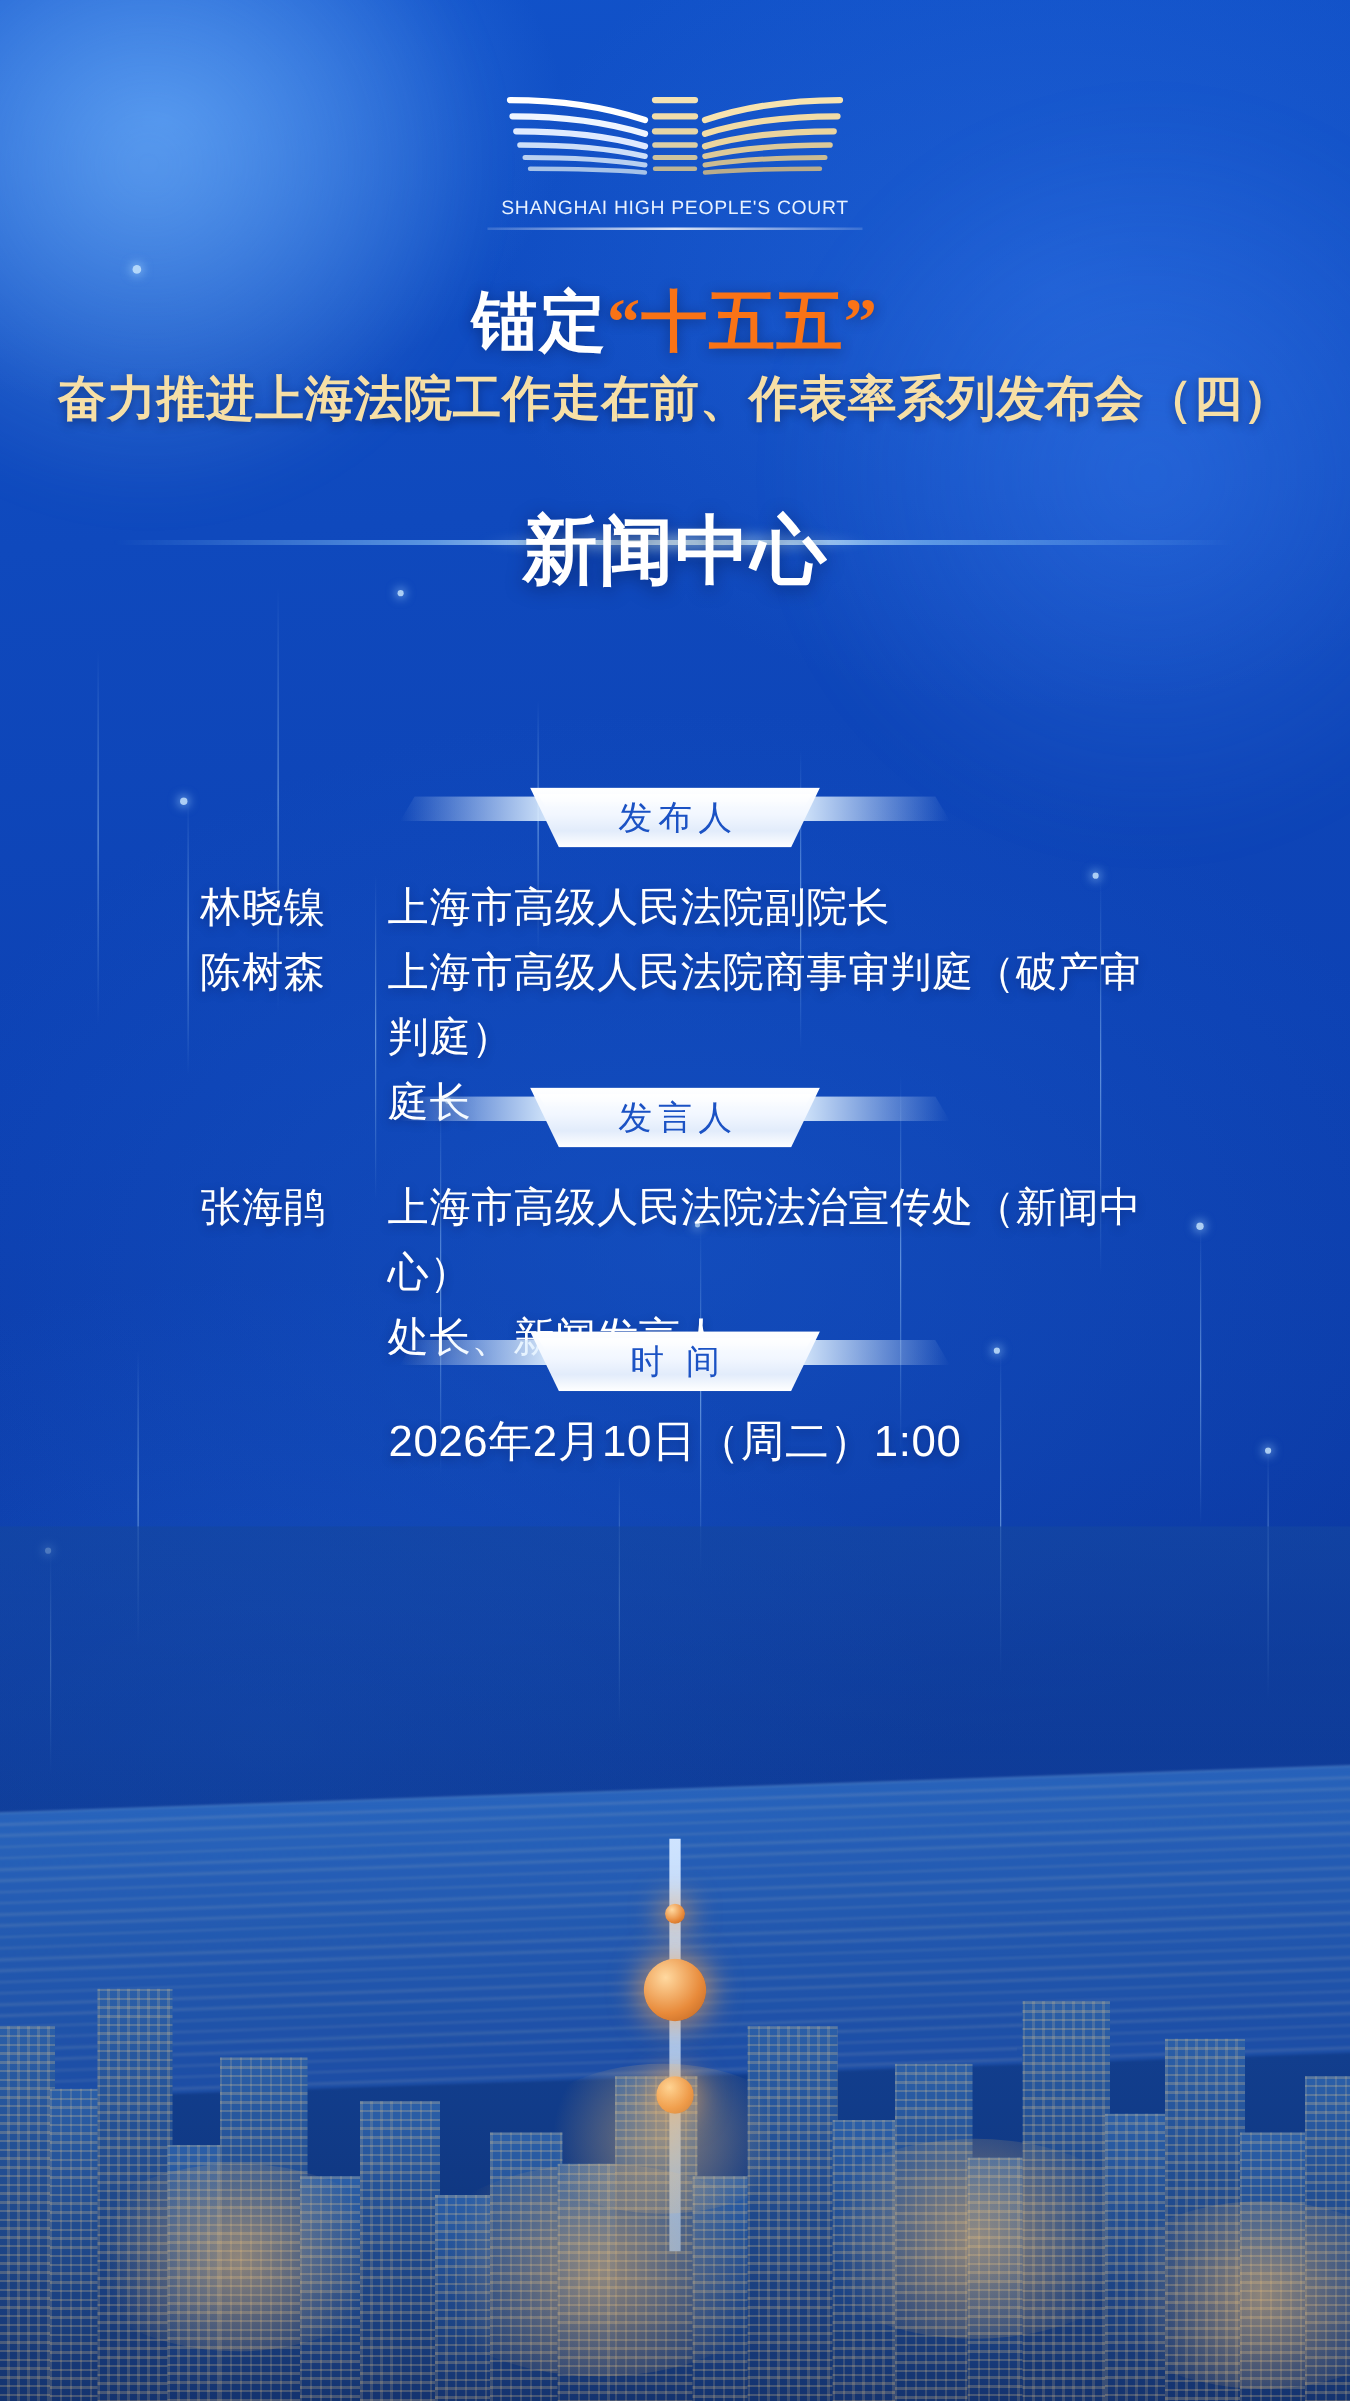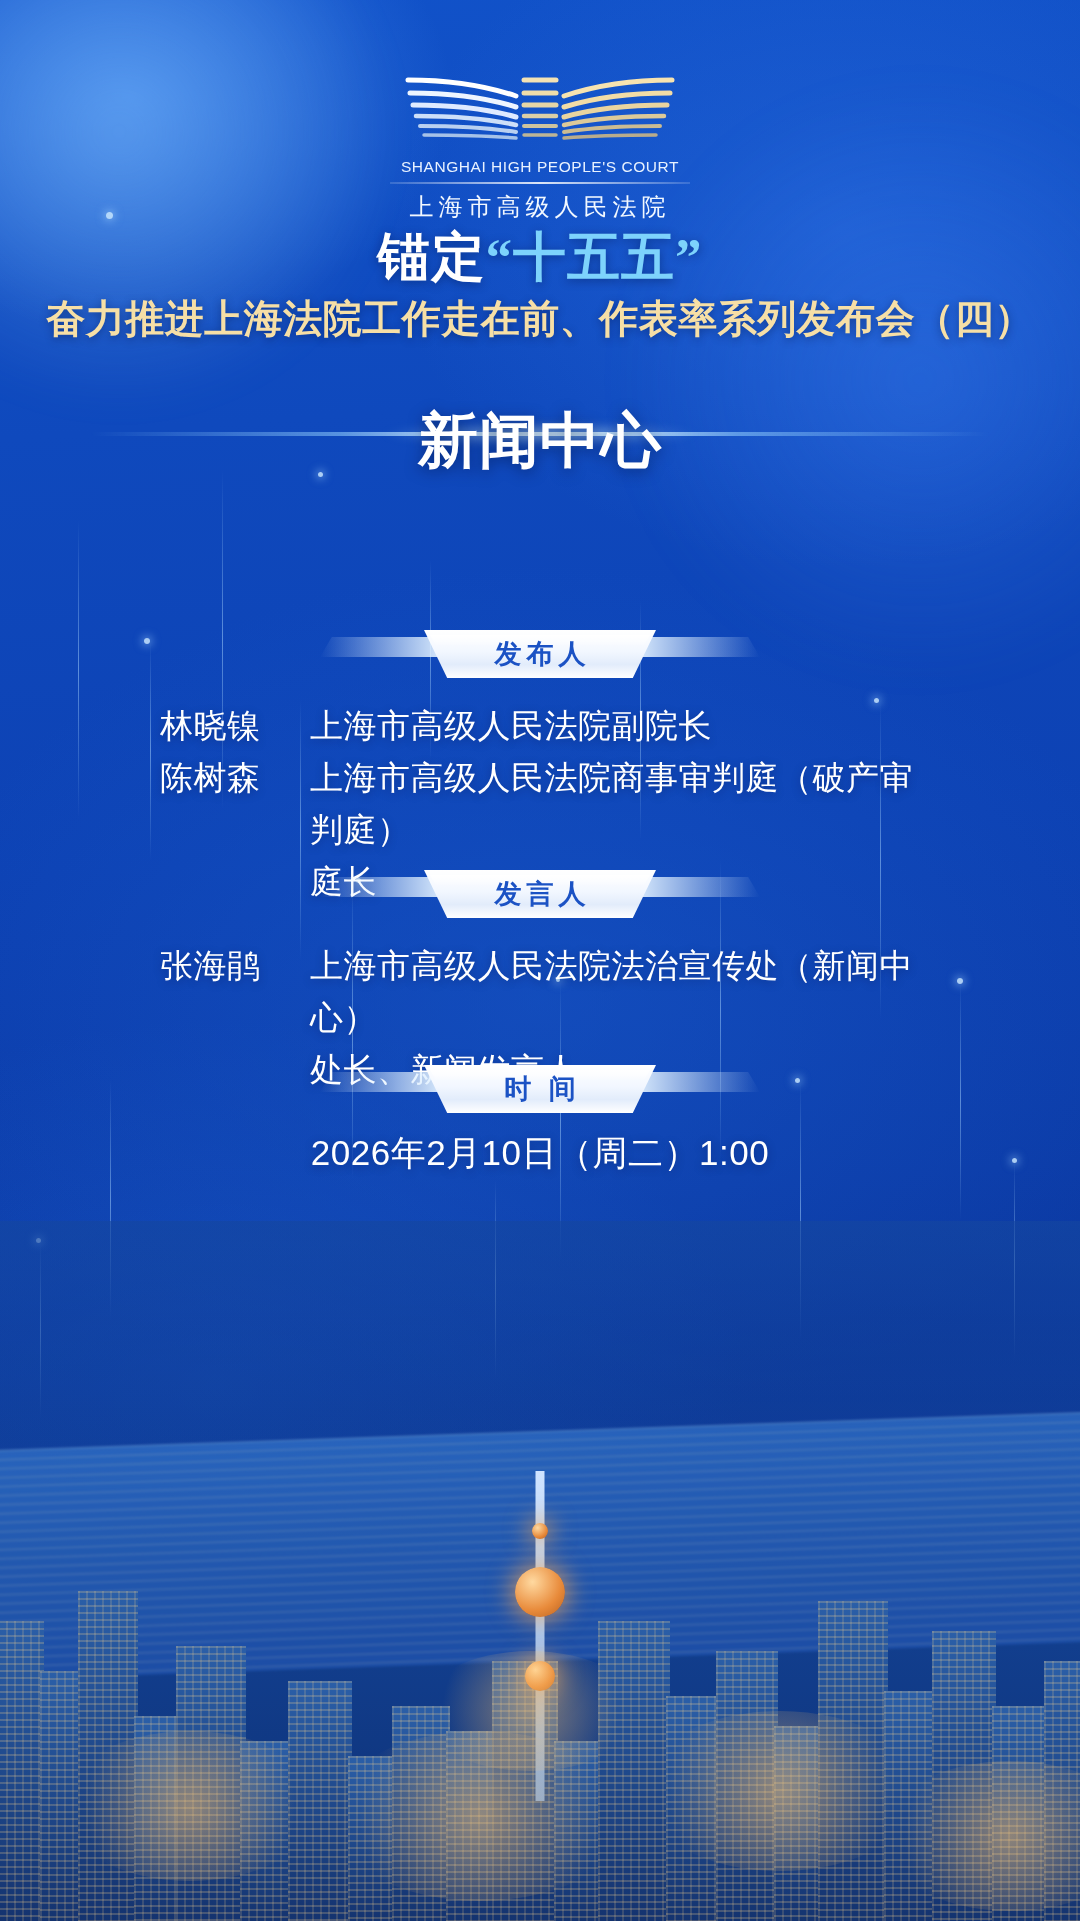--- a/index.html
+++ b/index.html
@@ -79,21 +79,21 @@
 
   
   .kicker {
     position:absolute; top:222px; left:0; width:100%;
     text-align:center; z-index:5;
     font-family:"Liberation Serif","DejaVu Serif",serif;
     font-size:53px; font-weight:700; letter-spacing:1px;
     color:#ffffff;
     text-shadow:0 2px 10px rgba(0,20,70,.45);
   }
-  .kicker .gold { color:#7dd3fc; }
+  .kicker .gold { color:#f97316; }
 
   .subkicker {
     position:absolute; top:292px; left:0; width:100%;
     text-align:center; z-index:5;
     font-family:"Liberation Serif","DejaVu Serif",serif;
     font-size:39px; font-weight:700; letter-spacing:.5px;
     color:#f6dfa6;
     text-shadow:0 2px 8px rgba(0,20,70,.45);
     white-space:nowrap;
   }
@@ -120,21 +120,21 @@
     clip-path:polygon(0% 0%, 100% 0%, 90% 100%, 10% 100%);
     box-shadow:0 0 22px rgba(190,225,255,.55);
   }
   .ribbon .plate::before{
     content:""; position:absolute; left:6px; right:6px; top:5px; height:11px;
     background:linear-gradient(180deg, rgba(255,255,255,.95), rgba(255,255,255,0));
     clip-path:polygon(0% 0%, 100% 0%, 97% 100%, 3% 100%);
   }
   .ribbon .txt {
     position:absolute; inset:0; display:flex; align-items:center; justify-content:center;
-    font-size:27px; font-weight:700; letter-spacing:5px;
+    font-size:27px; font-weight:400; letter-spacing:5px;
     color:#1b52c4; text-indent:5px;
   }
   .ribbon .wing {
     position:absolute; top:7px; width:118px; height:20px;
   }
   .ribbon .wing.l { left:-104px;
     background:linear-gradient(to right, rgba(205,230,255,0), rgba(224,240,255,.92));
     clip-path:polygon(10% 0%, 100% 0%, 100% 100%, 0% 100%);
   }
   .ribbon .wing.r { right:-104px;
@@ -272,21 +272,20 @@
       <path d="M282,18 C240,18 204,24 174,34" stroke="#f7e3b0" stroke-width="5"></path>
       <path d="M280,31 C238,31 203,36 174,45" stroke="#f2dca6" stroke-width="5"></path>
       <path d="M277,43 C236,43 202,47 174,55" stroke="#e9d49f" stroke-width="5"></path>
       <path d="M274,54 C234,54 201,57 174,63" stroke="#dcc999" stroke-width="4.5"></path>
       <path d="M270,64 C232,64 200,66 174,70" stroke="#cbbb92" stroke-width="4"></path>
       <path d="M266,73 C230,73 199,74 174,76" stroke="#b9ac8c" stroke-width="3.5"></path>
     </g>
   </svg>
   <div class="logo-en">SHANGHAI HIGH PEOPLE'S COURT</div>
   <div class="logo-rule"></div>
-  <div class="logo-cn">上海市高级人民法院</div>
 </div>
 
 <div class="kicker">
   <span>锚定</span><span class="gold">“十五五”</span>
 </div>
 
 <div class="subkicker">奋力推进上海法院工作走在前、作表率系列发布会（四）</div>
 
 <div class="glow-divider"></div>
 

